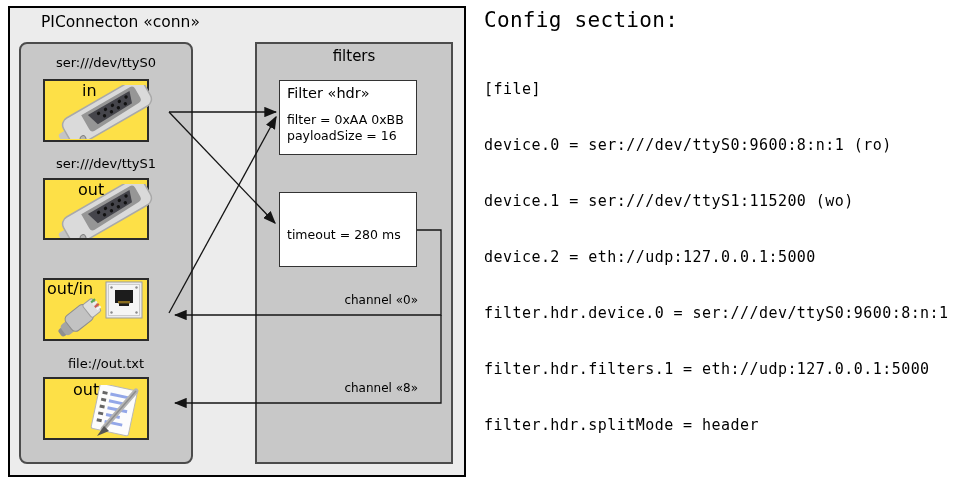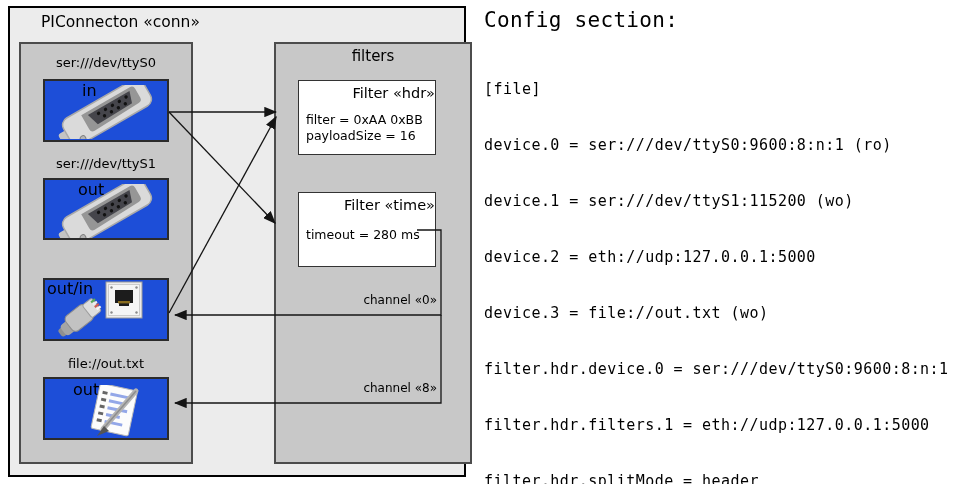--- a/index.html
+++ b/index.html
@@ -12,41 +12,41 @@
     position:absolute;left:8px;top:6px;width:458px;height:471px;
     background:#ececec;border:2.5px solid #000;box-sizing:border-box;
   }
   .diagram-title{
     position:absolute;left:0;top:5px;width:100%;text-align:left;
     font-size:15.5px;line-height:18px;margin-left:31px;
   }
   .panel{
     position:absolute;background:#c8c8c8;border:2px solid #4c4c4c;box-sizing:border-box;
   }
-  .devices-panel{left:19px;top:42px;width:174px;height:422px;}
-  .filters-panel{left:255px;top:42px;width:198px;height:422px;margin-left:19px;}
+  .devices-panel{left:19px;top:42px;width:174px;height:422px;border-radius:8px;}
+  .filters-panel{left:255px;top:42px;width:198px;height:422px;}
   .dev-label{
     position:absolute;left:0;width:170px;text-align:center;
     font-size:13px;line-height:16px;white-space:nowrap;
   }
   .dev-label.small{font-size:12.5px;}
   .dev-box{
-    position:absolute;left:22px;width:126px;height:63px;background:#1d4ed8;
+    position:absolute;left:22px;width:106px;height:63px;background:#fde047;
     border:2px solid #2b2b2b;box-sizing:border-box;
   }
   .dir-label{position:absolute;font-size:16px;line-height:18px;white-space:nowrap;}
   .dev-box svg{position:absolute;}
   .filters-title{
     position:absolute;left:0;top:3px;width:194px;text-align:center;font-size:15px;
   }
   .filter-box{
     position:absolute;left:22px;width:138px;height:75px;background:#fff;
     border:1.5px solid #333;box-sizing:border-box;
   }
-  .filter-title{position:absolute;left:0;top:4px;width:100%;text-align:right;font-size:14.5px;}
+  .filter-title{position:absolute;left:7px;top:4px;width:100%;text-align:left;font-size:14.5px;}
   .filter-prop{position:absolute;left:7px;font-size:12.5px;line-height:15px;white-space:nowrap;}
   .channel-label{
     position:absolute;left:30px;width:131px;text-align:right;
     font-size:12px;line-height:15px;white-space:nowrap;
   }
   .wires{position:absolute;left:0;top:0;width:964px;height:484px;pointer-events:none;}
   
   .config-title{
     position:absolute;left:484px;top:8px;
     font-family:"DejaVu Sans Mono",monospace;font-size:21px;letter-spacing:.3px;
@@ -167,21 +167,20 @@
   <div class="panel filters-panel">
     <div class="filters-title">filters</div>
 
     <div class="filter-box" style="top:36px">
       <div class="filter-title">Filter «hdr»</div>
       <div class="filter-prop" style="top:31px">filter = 0xAA 0xBB</div>
       <div class="filter-prop" style="top:47px">payloadSize = 16</div>
     </div>
 
     <div class="filter-box" style="top:148px">
-      <div class="filter-title">Filter «time»</div>
       <div class="filter-prop" style="top:34px">timeout = 280 ms</div>
     </div>
 
     <div class="channel-label" style="top:249px">channel «0»</div>
     <div class="channel-label" style="top:337px">channel «8»</div>
   </div>
 
   <svg class="wires" viewBox="0 0 964 484">
     <defs>
       <marker id="arr" viewBox="0 0 10 8" refX="9" refY="4" markerWidth="10" markerHeight="8" orient="auto">
@@ -194,21 +193,20 @@
     <polyline points="417,230 441,230 441,315 175,315" fill="none" stroke="#141414" stroke-width="1.3" marker-end="url(#arr)"></polyline>
     <polyline points="441,315 441,403 175,403" fill="none" stroke="#141414" stroke-width="1.3" marker-end="url(#arr)"></polyline>
   </svg>
 
   <div class="config-title">Config section:</div>
   <div class="config-lines">
     <div>[file]</div>
     <div>device.0 = ser:///dev/ttyS0:9600:8:n:1 (ro)</div>
     <div>device.1 = ser:///dev/ttyS1:115200 (wo)</div>
     <div>device.2 = eth://udp:127.0.0.1:5000</div>
-    <div>device.3 = file://out.txt (wo)</div>
     <div>filter.hdr.device.0 = ser:///dev/ttyS0:9600:8:n:1</div>
     <div>filter.hdr.filters.1 = eth://udp:127.0.0.1:5000</div>
     <div>filter.hdr.splitMode = header</div>
     
     
     
     
     
     
     

